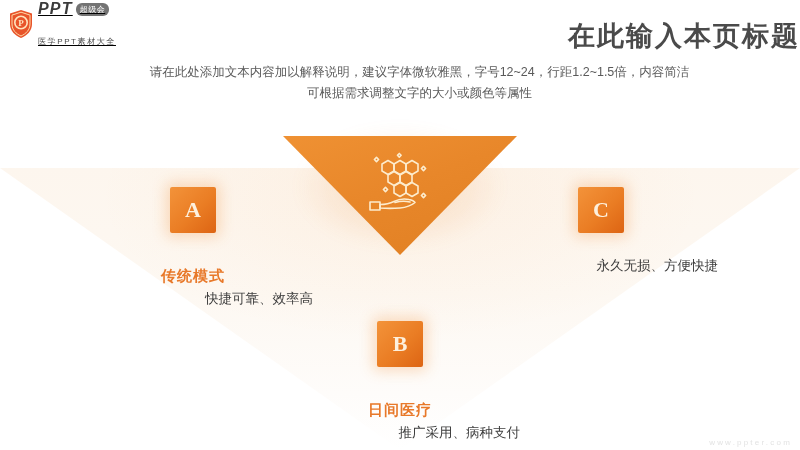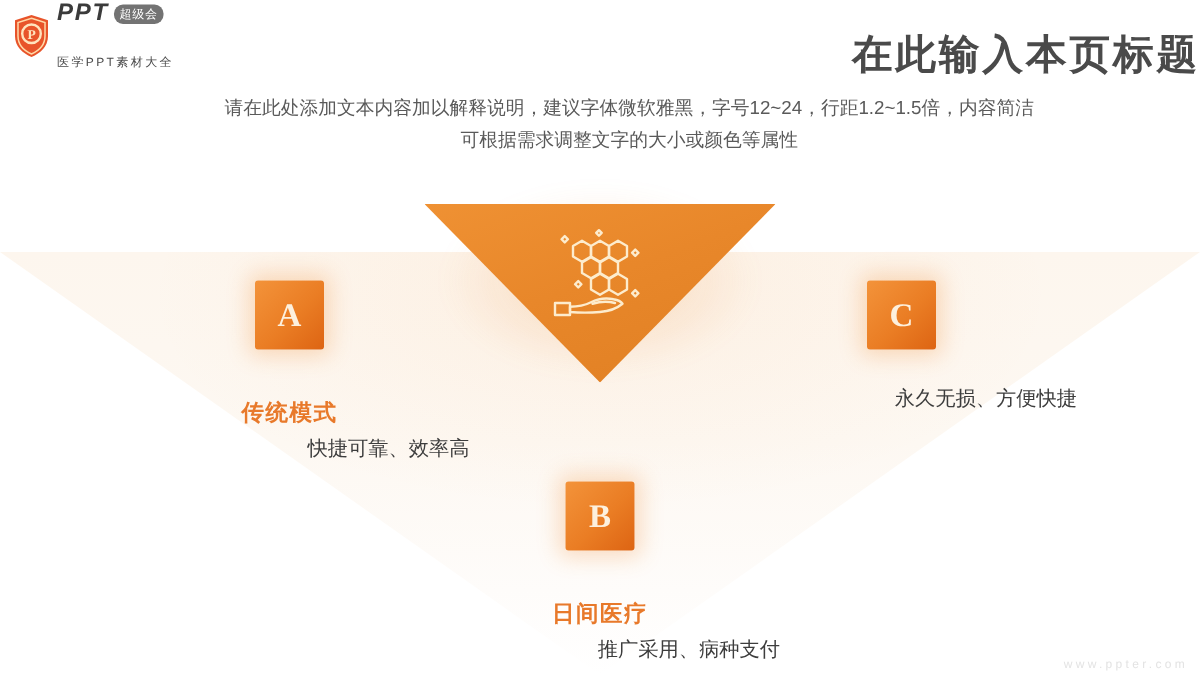--- a/index.html
+++ b/index.html
@@ -86,20 +86,21 @@
     position: relative;
     width: 26px;
     height: 30px;
     flex: 0 0 auto;
   }
   .logo-textwrap {
     margin-left: 4px;
     display: flex;
     flex-direction: column;
     justify-content: flex-start;
+    text-decoration: underline;
   }
   .logo-row1 {
     display: flex;
     align-items: center;
     height: 16px;
   }
   .logo-ppt {
     font-size: 16px;
     font-weight: bold;
     font-style: italic;

